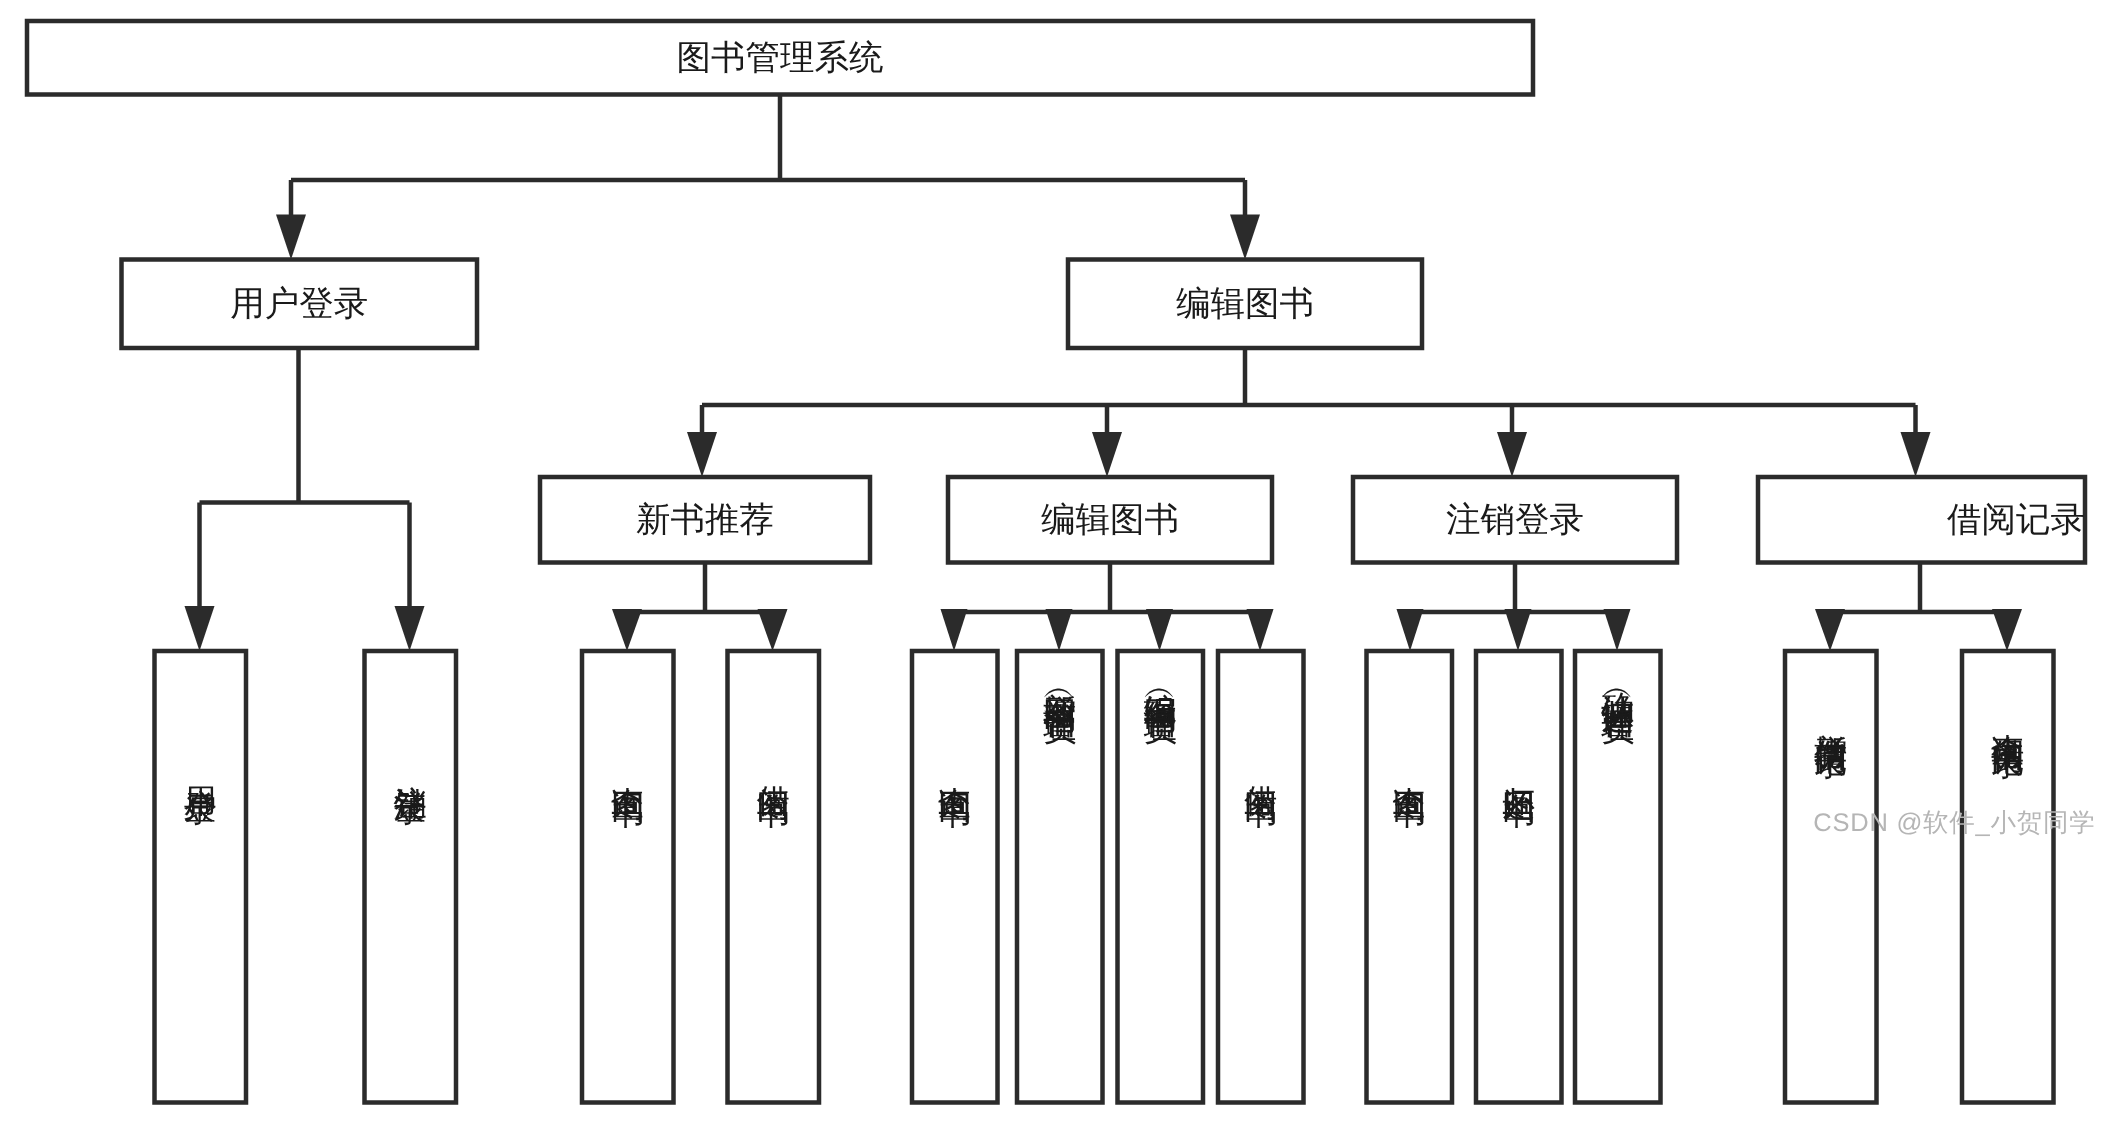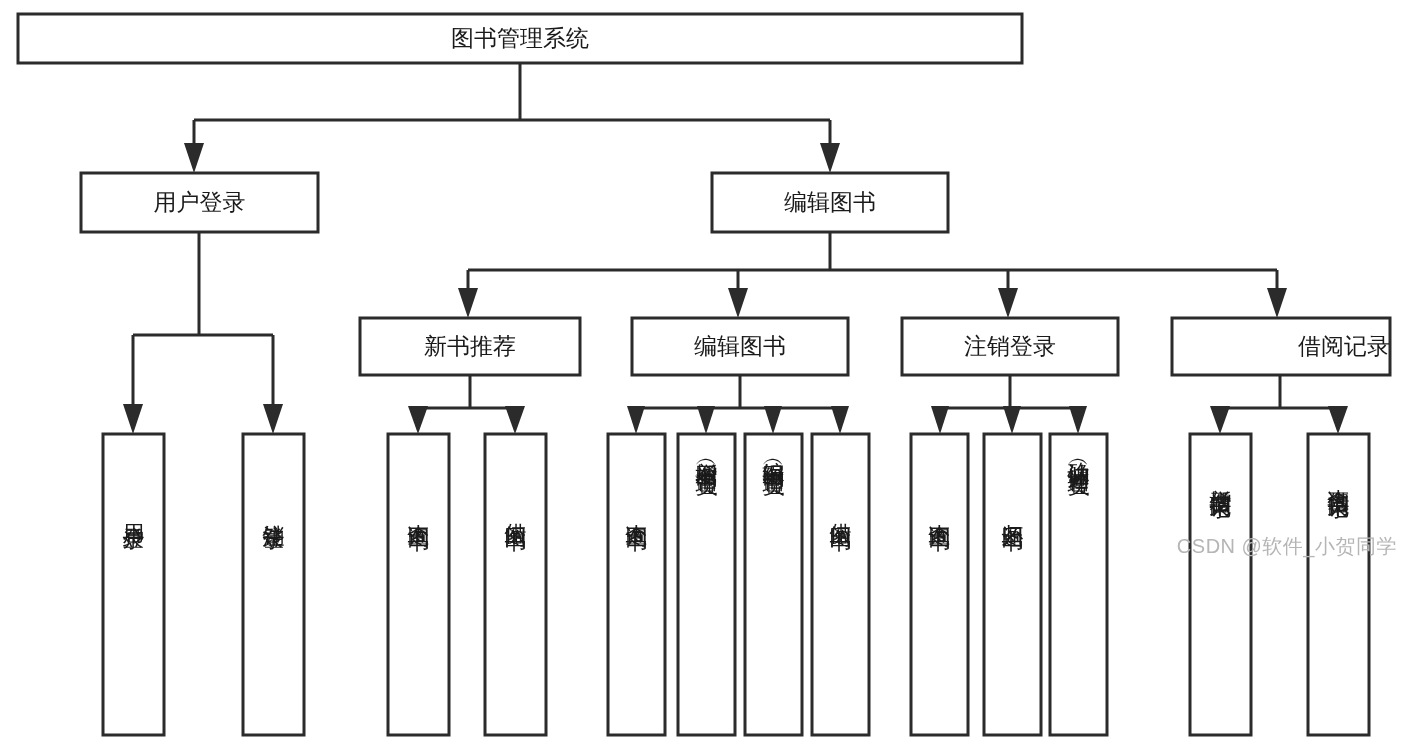--- a/index.html
+++ b/index.html
@@ -71,21 +71,21 @@
     font-family: "Liberation Sans", "DejaVu Sans", sans-serif;
     font-size: 23px;
     color: #1a1a1a;
     white-space: nowrap;
   }
   .watermark {
     position: absolute;
     right: 8px;
     bottom: 6px;
     font-family: "Liberation Sans", "DejaVu Sans", sans-serif;
-    font-size: 20px;
+    font-size: 17px;
     color: #b5b5b5;
     letter-spacing: 0.5px;
     white-space: nowrap;
   }
 </style>
 </head>
 <body>
 
 <div id="diagram-root">
 

